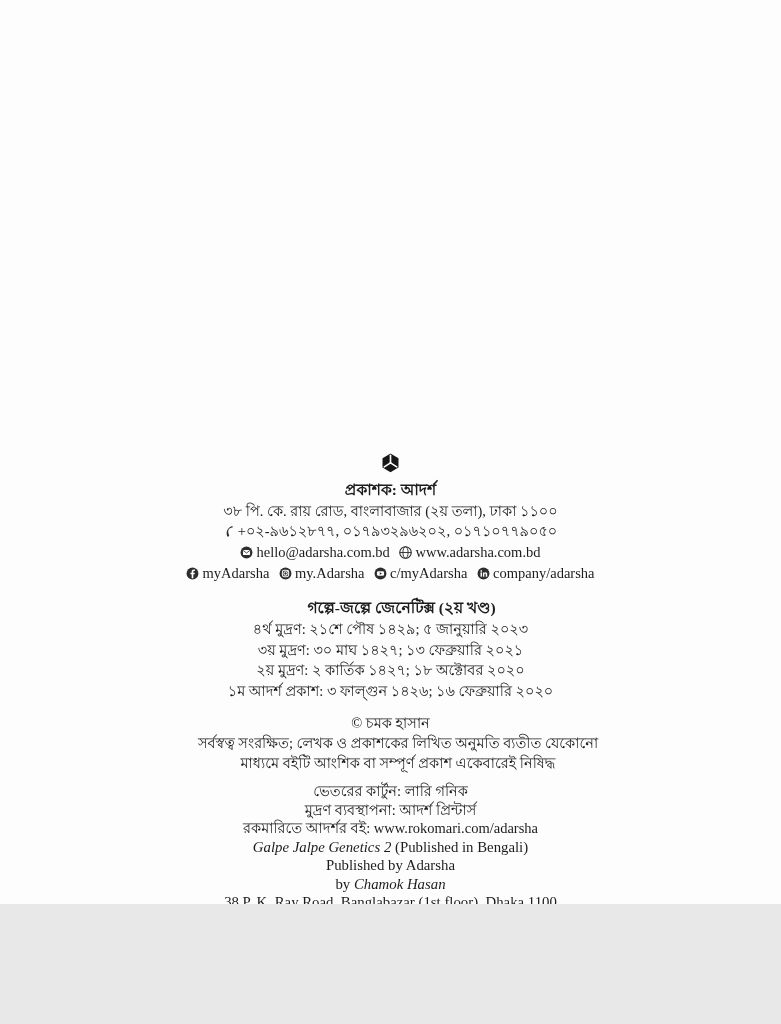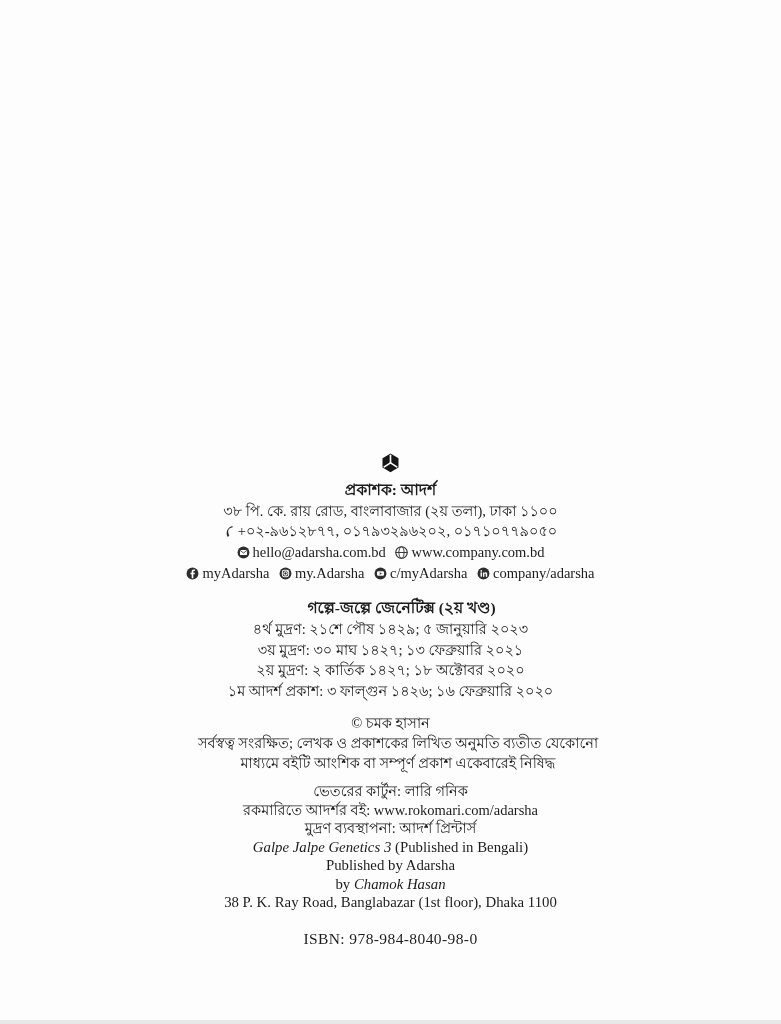--- a/index.html
+++ b/index.html
@@ -1,18 +1,18 @@
 <!DOCTYPE html>
 <html><head>
 <meta charset="utf-8">
 <style>
   html,body{margin:0;padding:0;background:#e8e8e8;}
   .page{
     position:relative;
-    width:781px;height:1020px;
+    width:781px;height:904px;
     margin:0 auto;
     background:#fdfdfd;
     font-family:"Liberation Serif","DejaVu Serif",serif;
     color:#1c1c1c;
     overflow:hidden;
   }
   .colophon{
     position:absolute;
     top:456px;left:0;right:0;
     text-align:center;
@@ -76,21 +76,21 @@
           <rect x="3.2" y="4.4" width="7.6" height="5.2" fill="#fdfdfd" rx="0.5"></rect>
           <path d="M3.2 4.6 L7 7.6 L10.8 4.6" stroke="#2e2e2e" stroke-width="0.9" fill="none"></path>
         </svg>
       </span><span>hello@adarsha.com.bd</span>
       <span class="icon">
         <svg width="13" height="13" viewBox="0 0 14 14">
           <circle cx="7" cy="7" r="6.2" fill="none" stroke="#2e2e2e" stroke-width="1.2"></circle>
           <ellipse cx="7" cy="7" rx="2.8" ry="6.2" fill="none" stroke="#2e2e2e" stroke-width="1"></ellipse>
           <line x1="0.8" y1="7" x2="13.2" y2="7" stroke="#2e2e2e" stroke-width="1"></line>
         </svg>
-      </span><span>www.company.com.bd</span>
+      </span><span>www.adarsha.com.bd</span>
     </div>
 
     <div class="tight">
       <span class="icon">
         <svg width="13" height="13" viewBox="0 0 14 14">
           <circle cx="7" cy="7" r="6.4" fill="#2e2e2e"></circle>
           <path d="M7.9 12 L7.9 7.8 L9.3 7.8 L9.5 6.1 L7.9 6.1 L7.9 5.1 C7.9 4.6 8.1 4.2 8.8 4.2 L9.6 4.2 L9.6 2.7 L8.3 2.7 C6.9 2.7 6.1 3.5 6.1 4.9 L6.1 6.1 L4.8 6.1 L4.8 7.8 L6.1 7.8 L6.1 12 Z" fill="#fdfdfd"></path>
         </svg>
       </span><span>myAdarsha</span>
       <span class="icon">
@@ -130,26 +130,26 @@
     <div class="copy-block">
       <div class="copy-line">© চমক হাসান</div>
       <div class="rights">
         <div>সর্বস্বত্ব সংরক্ষিত; লেখক ও প্রকাশকের লিখিত অনুমতি ব্যতীত যেকোনো</div>
         <div>মাধ্যমে বইটি আংশিক বা সম্পূর্ণ প্রকাশ একেবারেই নিষিদ্ধ</div>
       </div>
     </div>
 
     <div class="credits">
       <div>ভেতরের কার্টুন: লারি গনিক</div>
+      <div>মুদ্রণ ব্যবস্থাপনা: আদর্শ প্রিন্টার্স</div>
       <div><span>রকমারিতে আদর্শর বই: </span><span>www.rokomari.com/adarsha</span></div>
-      <div>মুদ্রণ ব্যবস্থাপনা: আদর্শ প্রিন্টার্স</div>
     </div>
 
     <div class="english">
-      <div><span class="italic">Galpe Jalpe Genetics 3</span><span> (Published in Bengali)</span></div>
+      <div><span class="italic">Galpe Jalpe Genetics 2</span><span> (Published in Bengali)</span></div>
       <div>Published by Adarsha</div>
       <div><span>by </span><span class="italic">Chamok Hasan</span></div>
       <div>38 P. K. Ray Road, Banglabazar (1st floor), Dhaka 1100</div>
     </div>
 
     <div class="isbn-line">ISBN: 978-984-8040-98-0</div>
 
   </div>
 </div>
 

